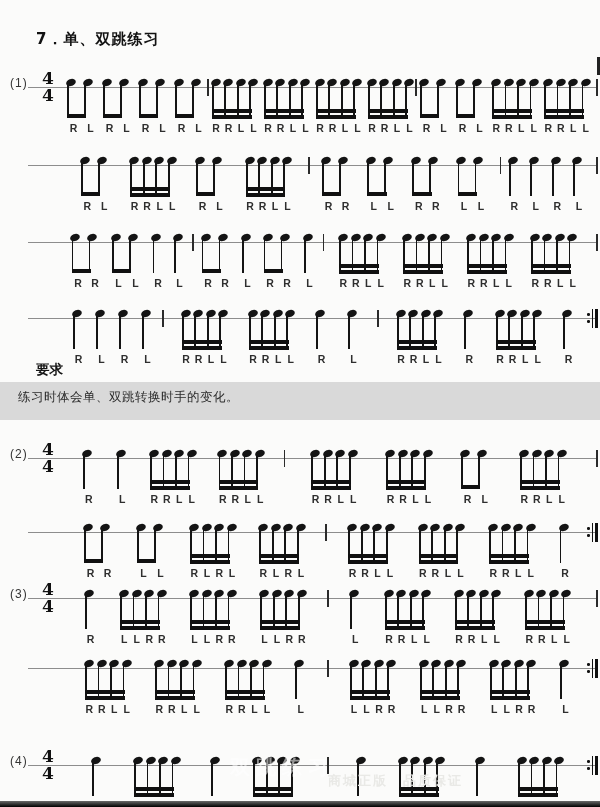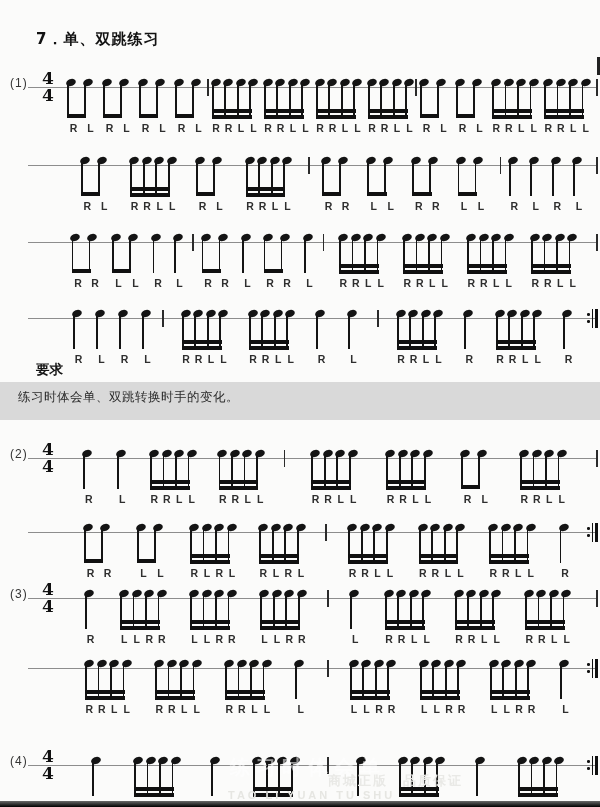--- a/index.html
+++ b/index.html
@@ -1643,20 +1643,19 @@
         <div class="dot" style="top: 4px;"></div>
         <div class="dot" style="top: 11px;"></div>
         <div class="thin"></div>
         <div class="thick"></div>
       </div>
     </div>
   </div>
 
 <div class="req-heading">要求</div>
 <div class="req-band">
-  <span class="wm-ghost">练习时体会单</span>
+  <span class="wm-ghost">双跳练习</span>
   <span class="wm1">商城正版　品质保证</span>
-  <span class="wm2">TAO LI YUAN TU SHU</span>
 </div>
 <div class="req-text">练习时体会单、双跳转换时手的变化。</div>
 
 <div class="bottom-edge"></div>
 <div class="right-tick"></div>
 
 </body></html>

